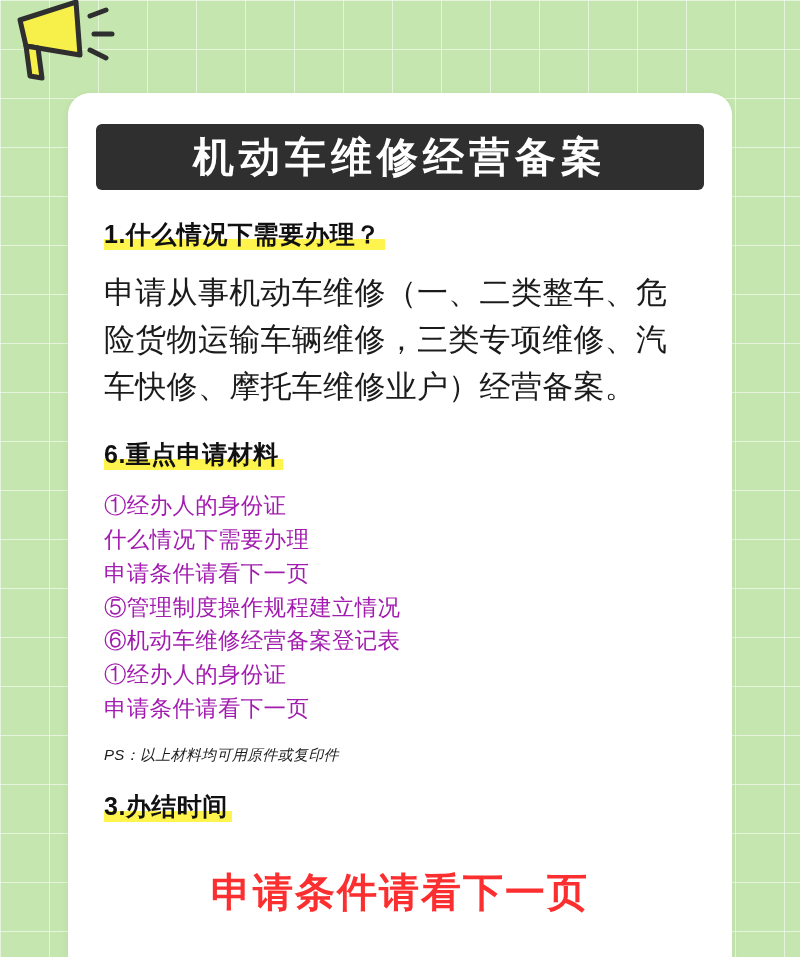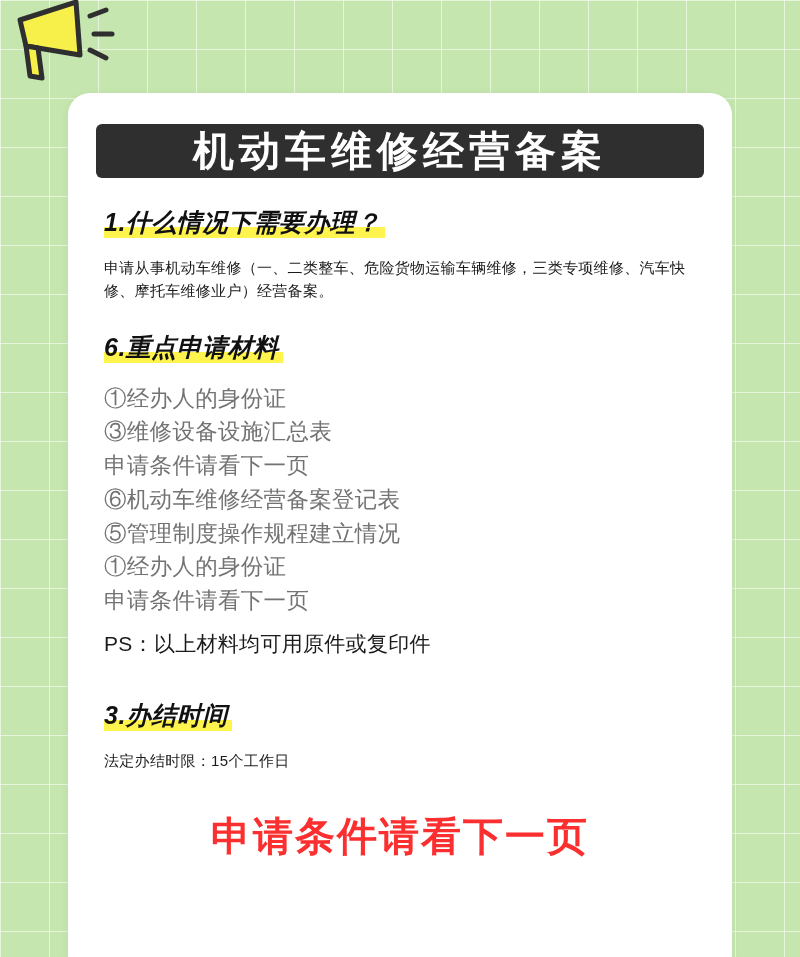--- a/index.html
+++ b/index.html
@@ -47,21 +47,21 @@
     z-index: 3;
     box-sizing: border-box;
     padding: 0;
     overflow: hidden;
   }
   
   #title-banner {
     margin: 31px 28px 0 28px;
     background: #2f2f2f;
     border-radius: 6px;
-    height: 54px;
+    height: 66px;
     display: flex;
     align-items: center;
     justify-content: center;
   }
   #title-text {
     color: #ffffff;
     font-size: 41px;
     font-weight: bold;
     letter-spacing: 5px;
     line-height: 1;
@@ -72,69 +72,69 @@
   }
   .section-head {
     position: relative;
     display: inline-block;
     margin-top: 28px;
     margin-bottom: 6px;
     font-size: 25px;
     font-weight: bold;
     color: #111;
     letter-spacing: 0.5px;
-    font-style: italic;
   }
   .section-head .hl {
     position: absolute;
     left: 0;
     right: -4px;
     bottom: 1px;
     height: 11px;
     background: #fff34d;
     z-index: -1;
   }
   .section-head span.txt {
     position: relative;
     z-index: 1;
   }
   .para {
-    font-size: 15px;
+    font-size: 31px;
     line-height: 1.52;
     color: #1b1b1b;
     margin: 12px 0 0 0;
     letter-spacing: 0.3px;
   }
   .list {
     margin: 12px 0 0 0;
     padding: 0;
     list-style: none;
   }
   .list li {
     font-size: 22.5px;
     line-height: 1.50;
-    color: #737373;
+    color: #a21caf;
     letter-spacing: 0.3px;
   }
   .ps-line {
-    font-size: 21px;
+    font-size: 15px;
     line-height: 1.50;
     color: #1b1b1b;
     letter-spacing: 0.3px;
-    margin-top: 10px;
+    margin-top: 18px;
+    font-style: italic;
   }
   #footer-note {
     margin-top: 36px;
     text-align: center;
     color: #fb2f2f;
     font-size: 40px;
     font-weight: bold;
     letter-spacing: 2px;
   }
-  .sec3-gap { margin-top: 40px; }
+  .sec3-gap { margin-top: 24px; }
 </style>
 </head>
 <body>
 
 <div id="bg-grid"></div>
 
 <div id="megaphone">
   <svg width="140" height="95" viewBox="0 0 140 95" xmlns="http://www.w3.org/2000/svg">
     <g>
       <path d="M12 20 L68 2 L72 55 L18 46 Z" fill="#f7ef4a" stroke="#2f2f2f" stroke-width="5" stroke-linejoin="round"></path>
@@ -159,31 +159,30 @@
       <span class="txt">1.什么情况下需要办理？</span>
     </div>
     <p class="para">申请从事机动车维修（一、二类整车、危险货物运输车辆维修，三类专项维修、汽车快修、摩托车维修业户）经营备案。</p>
 
     <div class="section-head">
       <span class="hl"></span>
       <span class="txt">6.重点申请材料</span>
     </div>
     <ul class="list">
       <li>①经办人的身份证</li>
-      <li>③维修设备设施汇总表</li>
+      <li>什么情况下需要办理</li>
       <li>申请条件请看下一页</li>
+      <li>⑤管理制度操作规程建立情况</li>
       <li>⑥机动车维修经营备案登记表</li>
-      <li>⑤管理制度操作规程建立情况</li>
       <li>①经办人的身份证</li>
       <li>申请条件请看下一页</li>
     </ul>
     <div class="ps-line">PS：以上材料均可用原件或复印件</div>
 
     <div class="section-head sec3-gap">
       <span class="hl"></span>
       <span class="txt">3.办结时间</span>
     </div>
-    <p class="para">法定办结时限：15个工作日</p>
 
     <div id="footer-note">申请条件请看下一页</div>
 
   </div>
 </div>
 
 </body></html>

